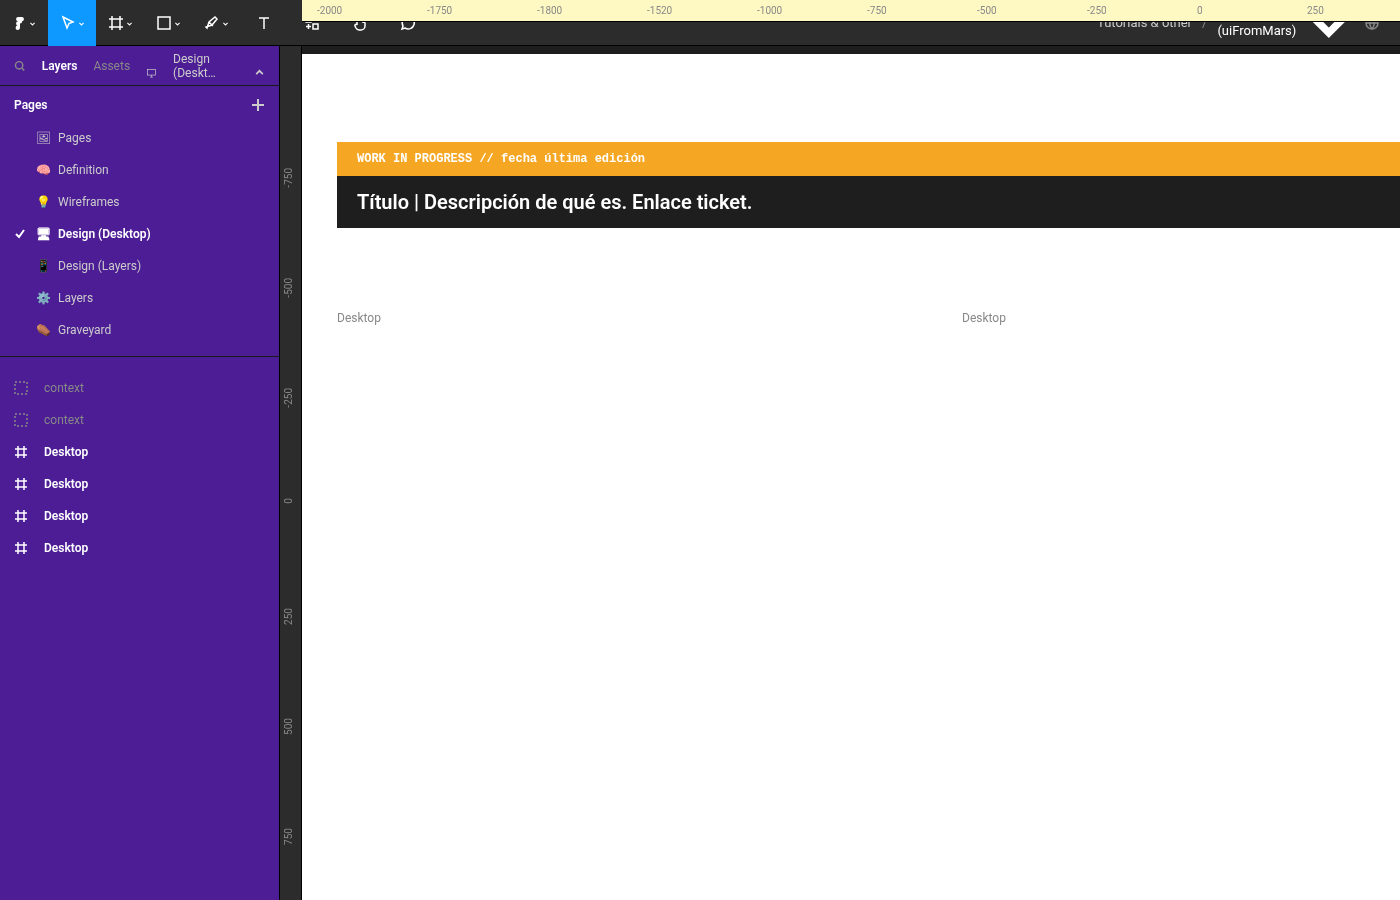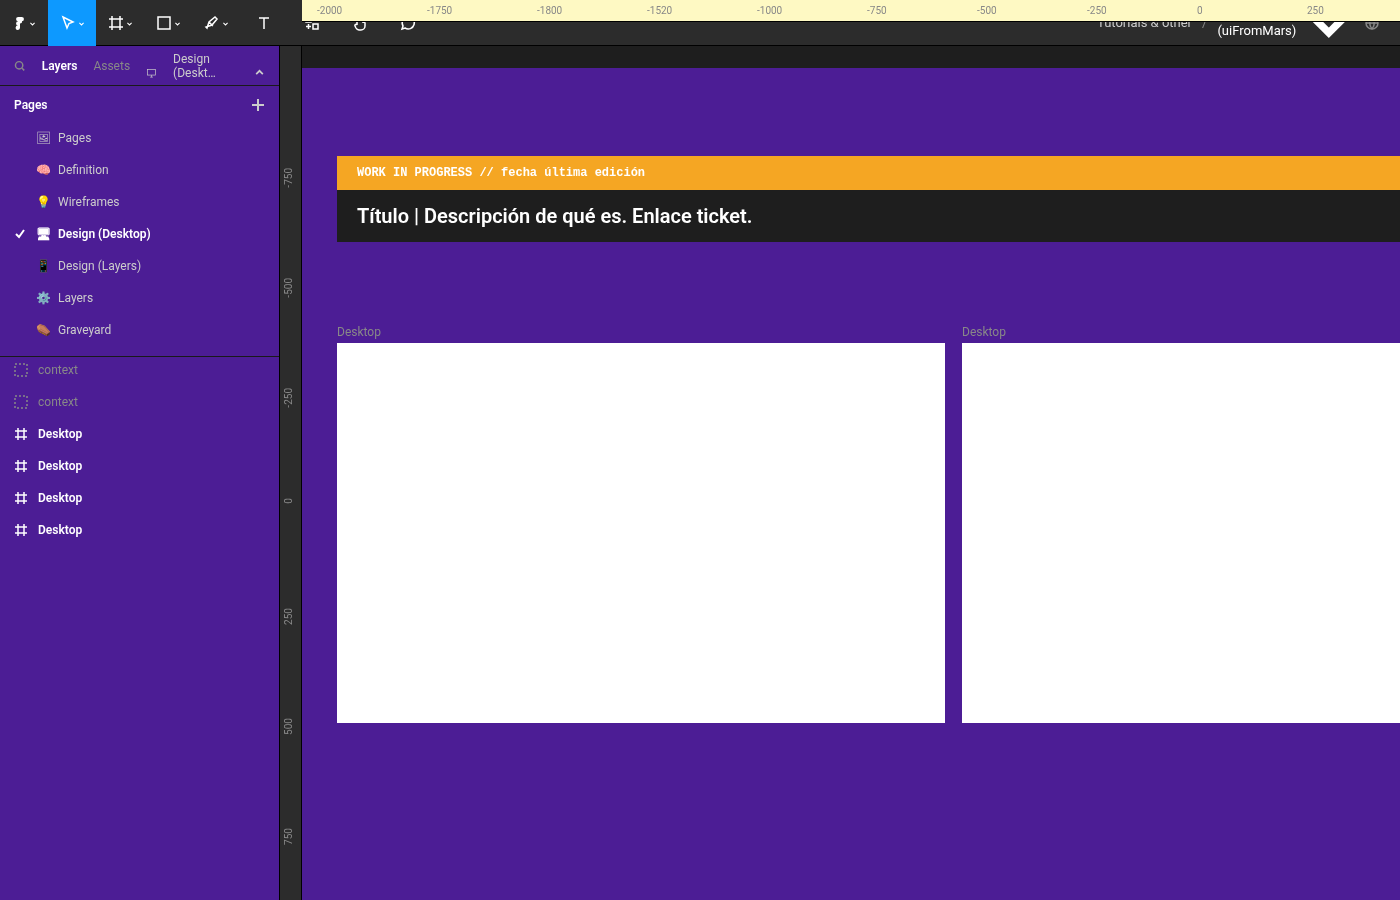--- a/index.html
+++ b/index.html
@@ -26,30 +26,30 @@
 .section-head{display:flex;justify-content:space-between;padding:12px 14px 10px}
 .section-head .title{font-weight:600;color:#fff}
 .section-head .plus{width:14px;height:14px;stroke:#ccc;fill:none;stroke-width:2;cursor:pointer}
 .pages{padding-bottom:10px}
 .page{height:32px;display:flex;align-items:center;gap:8px;padding:0 14px 0 36px;color:#ccc;cursor:pointer;position:relative}
 .page.active{font-weight:600;color:#fff}
 .page .check{position:absolute;left:14px;width:12px;height:12px;stroke:#fff;fill:none;stroke-width:2}
 .page .ico{width:14px;display:inline-block;text-align:center}
 .divider{height:1px;background:#1a1a1a}
 .layers{padding-top:6px}
-.layer{height:32px;display:flex;align-items:flex-start;gap:10px;padding:0 14px;color:#ccc;cursor:pointer}
+.layer{height:32px;display:flex;align-items:flex-end;gap:16px;padding:0 14px;color:#ccc;cursor:pointer}
 .layer.bold{font-weight:600;color:#fff}
 .layer svg{width:14px;height:14px;stroke:currentColor;fill:none;stroke-width:1.5}
 .layer.muted{color:#888}
 .canvas-wrap{flex:1;display:flex;position:relative}
 .vruler{width:22px;background:#2c2c2c;position:relative;border-right:1px solid #000}
 .ruler-h{position:absolute;top:0;left:302px;right:0;height:22px;background:#fef9c3;border-bottom:1px solid #000;display:flex;align-items:center;color:#888;font-size:10px}
 .ruler-h .tick{position:absolute;top:5px}
 .vruler .tick{position:absolute;left:3px;color:#888;font-size:10px;writing-mode:vertical-rl;transform:rotate(180deg)}
-.canvas{flex:1;background:#4c1d95;position:relative;margin-top:22px;overflow:hidden}
+.canvas{flex:1;background:#ffffff;position:relative;margin-top:8px;overflow:hidden}
 .vruler-inner{position:absolute;top:22px;bottom:0;left:0;width:22px}
 .banner{position:absolute;left:35px;top:88px;right:-60px}
 .banner-orange{background:#f5a623;color:#fff;padding:10px 20px;font-family:"Courier New",monospace;font-size:12px;font-weight:600}
 .banner-black{background:#1e1e1e;color:#fff;padding:14px 20px;font-size:20px;font-weight:600}
 .frame-label{position:absolute;color:#888;font-size:12px}
 .frame{position:absolute;background:#fff}
 .chev{stroke:#fff;fill:none;stroke-width:1.5}
 </style>
 </head>
 <body>

